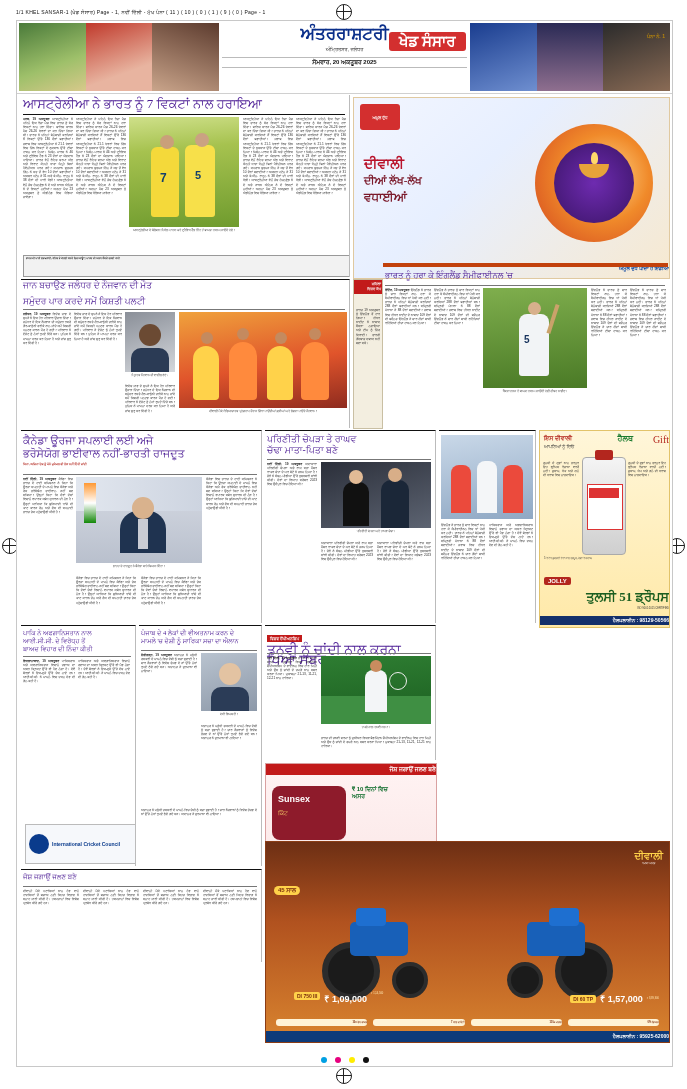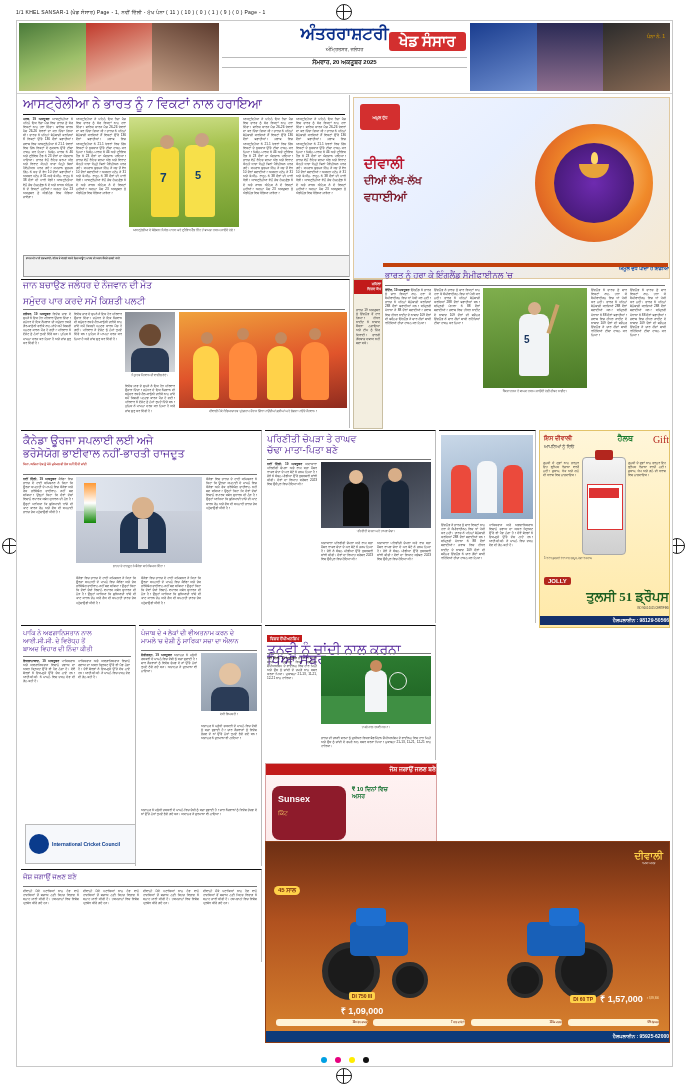--- a/index.html
+++ b/index.html
@@ -354,21 +354,21 @@
         <div style="position:absolute;left:28px;top:16px;width:58px;height:34px;background:#1860b8;border-radius:5px;"></div>
         <div style="position:absolute;left:34px;top:2px;width:30px;height:18px;background:#1e6fd0;border-radius:4px;"></div>
       </div>
       <div style="position:absolute;right:56px;top:64px;width:120px;height:80px;">
         <div style="position:absolute;right:0;top:36px;width:46px;height:46px;border-radius:50%;background:#1b1b1b;border:6px solid #2c2c2c;"></div>
         <div style="position:absolute;right:70px;top:56px;width:28px;height:28px;border-radius:50%;background:#1b1b1b;border:4px solid #2c2c2c;"></div>
         <div style="position:absolute;right:28px;top:16px;width:58px;height:34px;background:#1860b8;border-radius:5px;"></div>
         <div style="position:absolute;right:34px;top:2px;width:30px;height:18px;background:#1e6fd0;border-radius:4px;"></div>
       </div>
 
-      <div style="position:absolute;left:6px;top:150px;width:180px;display:flex;align-items:center;gap:4px;flex-direction:column;">
+      <div style="position:absolute;left:28px;top:150px;width:180px;display:flex;align-items:flex-start;gap:4px;">
         <div style="background:#ffd24a;color:#7a2c0d;font-size:5px;font-weight:bold;padding:1px 3px;border-radius:2px;">DI 750 III</div>
         <div style="color:#fff;font-weight:bold;font-size:9px;">₹ 1,09,000</div>
         <div class="tiny" style="color:#ffe6b0;">₹ 1,14,500</div>
       </div>
       <div style="position:absolute;right:10px;top:150px;width:180px;display:flex;align-items:center;justify-content:flex-end;gap:4px;">
         <div style="background:#ffd24a;color:#7a2c0d;font-size:5px;font-weight:bold;padding:1px 3px;border-radius:2px;">DI 60 TP</div>
         <div style="color:#fff;font-weight:bold;font-size:9px;">₹ 1,57,000</div>
         <div class="tiny" style="color:#ffe6b0;">₹ 8,89,900</div>
       </div>
 

